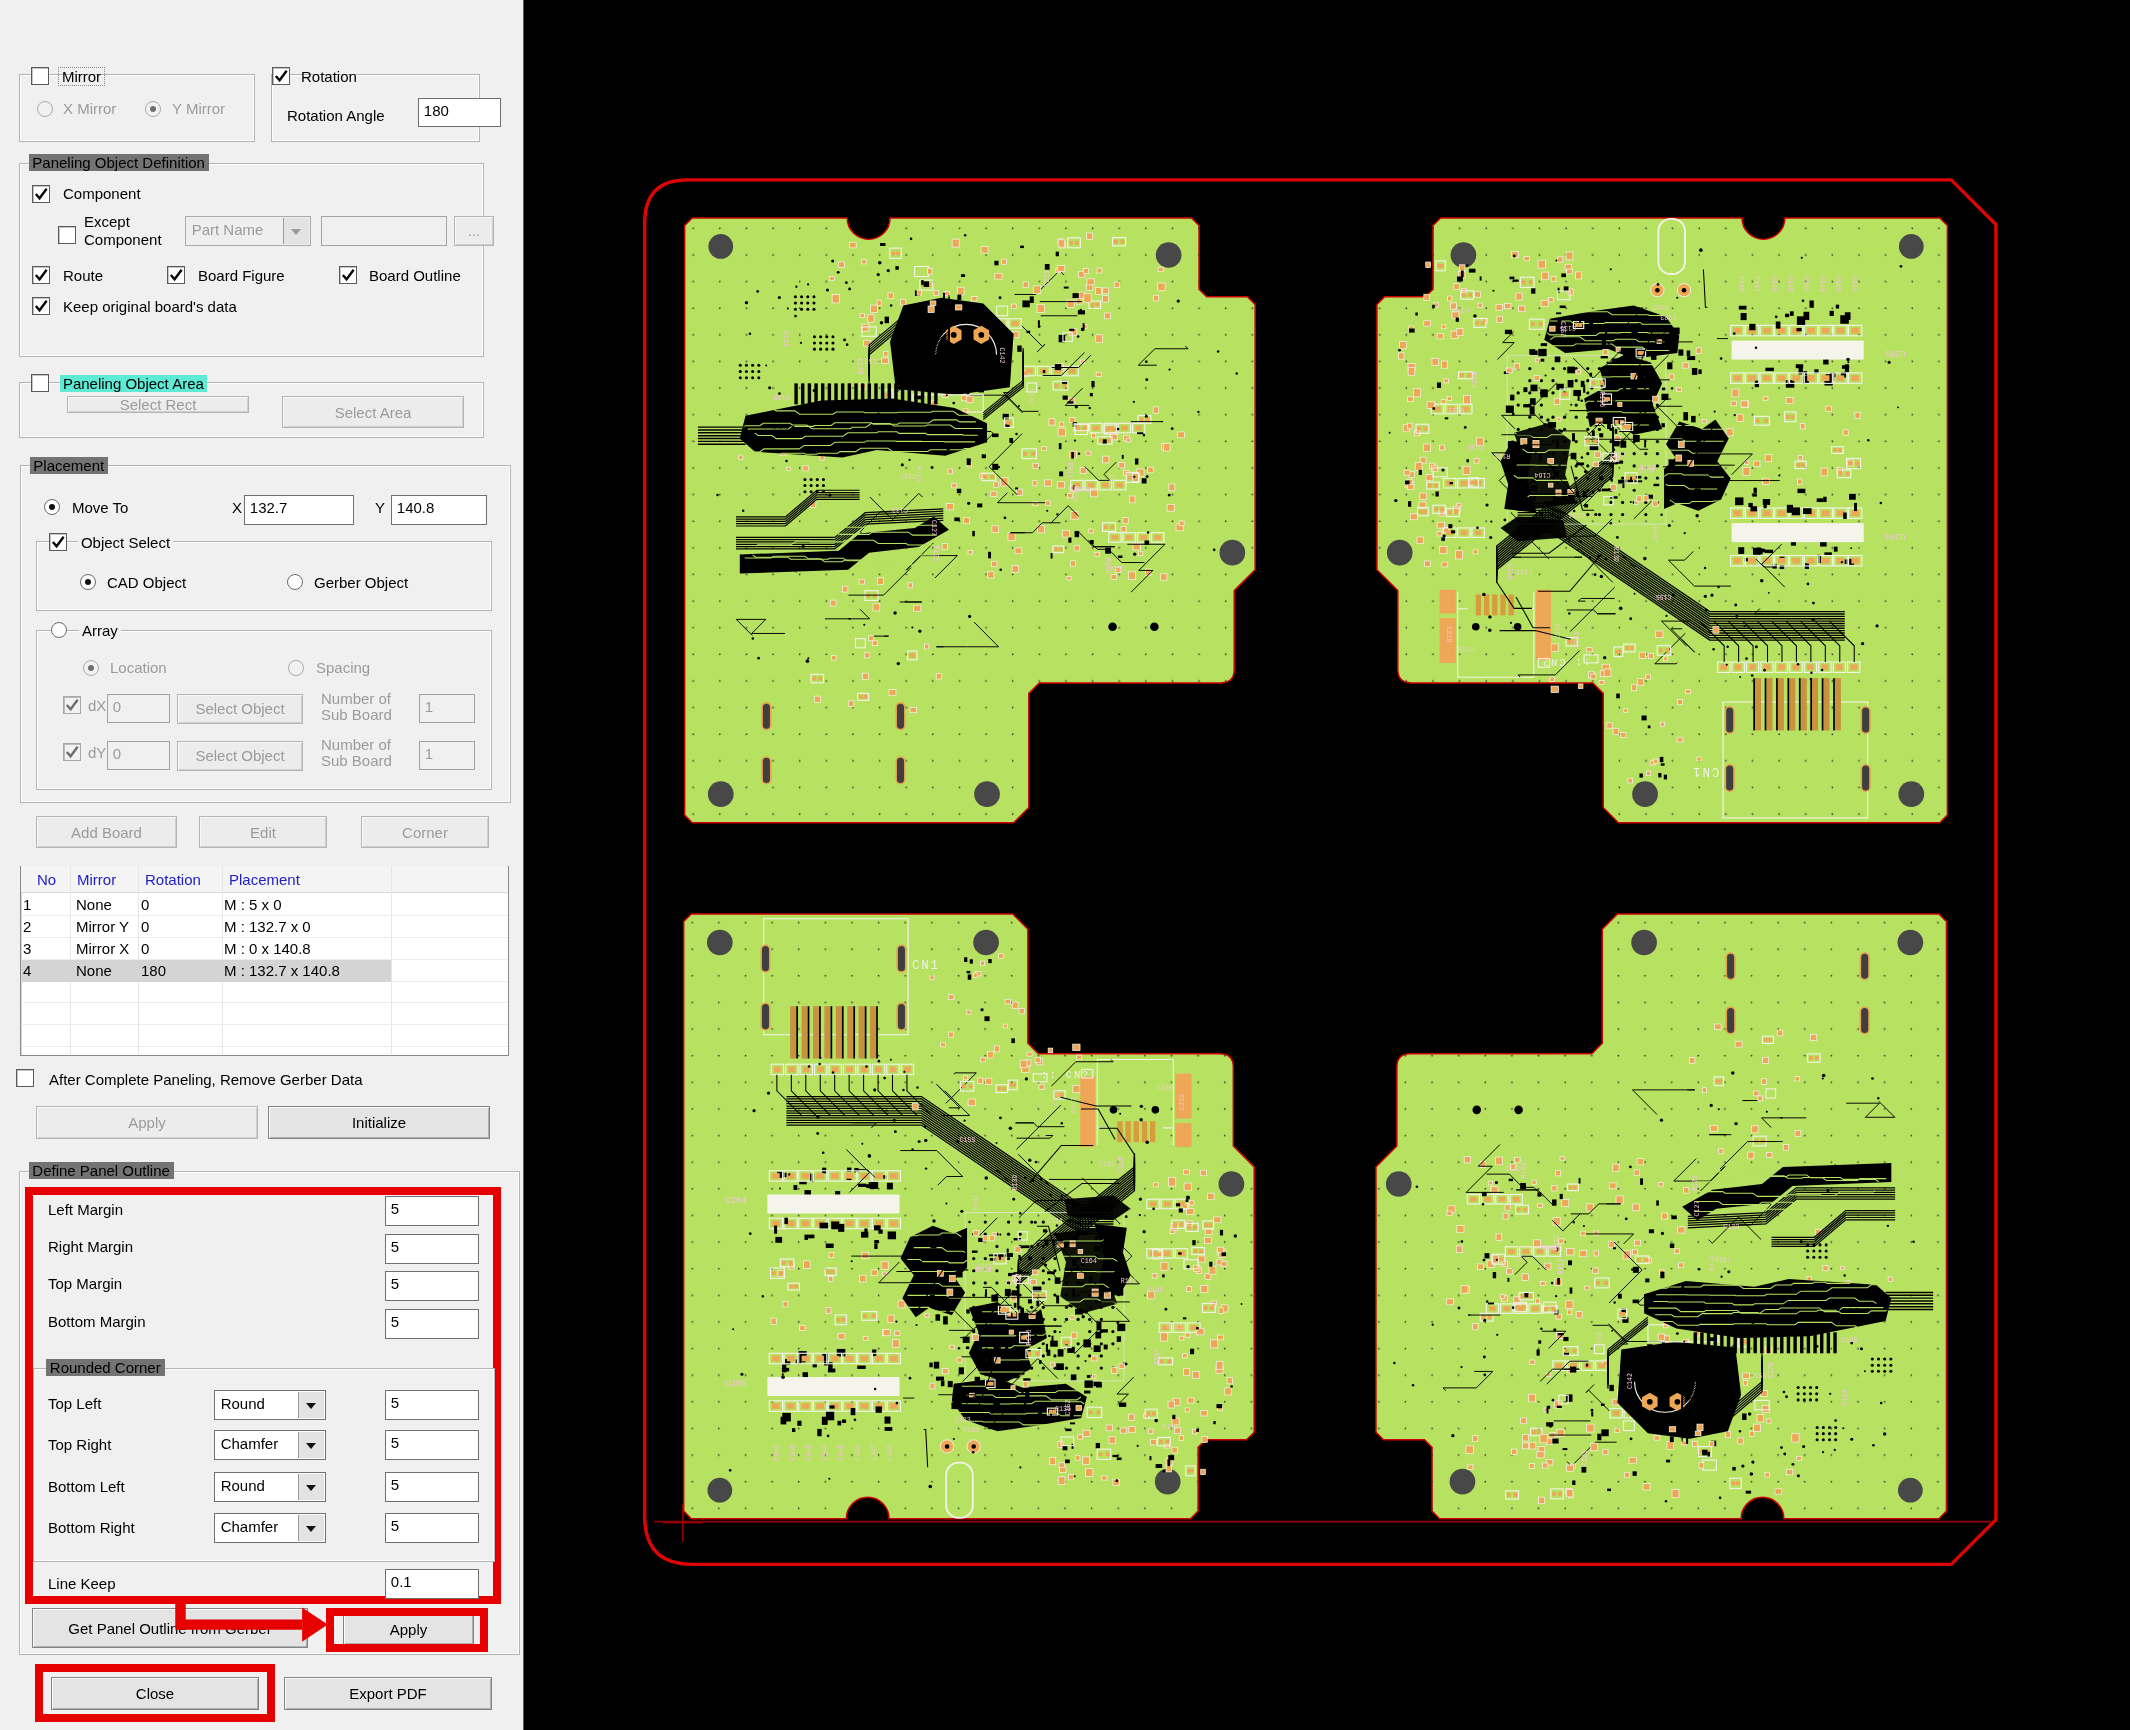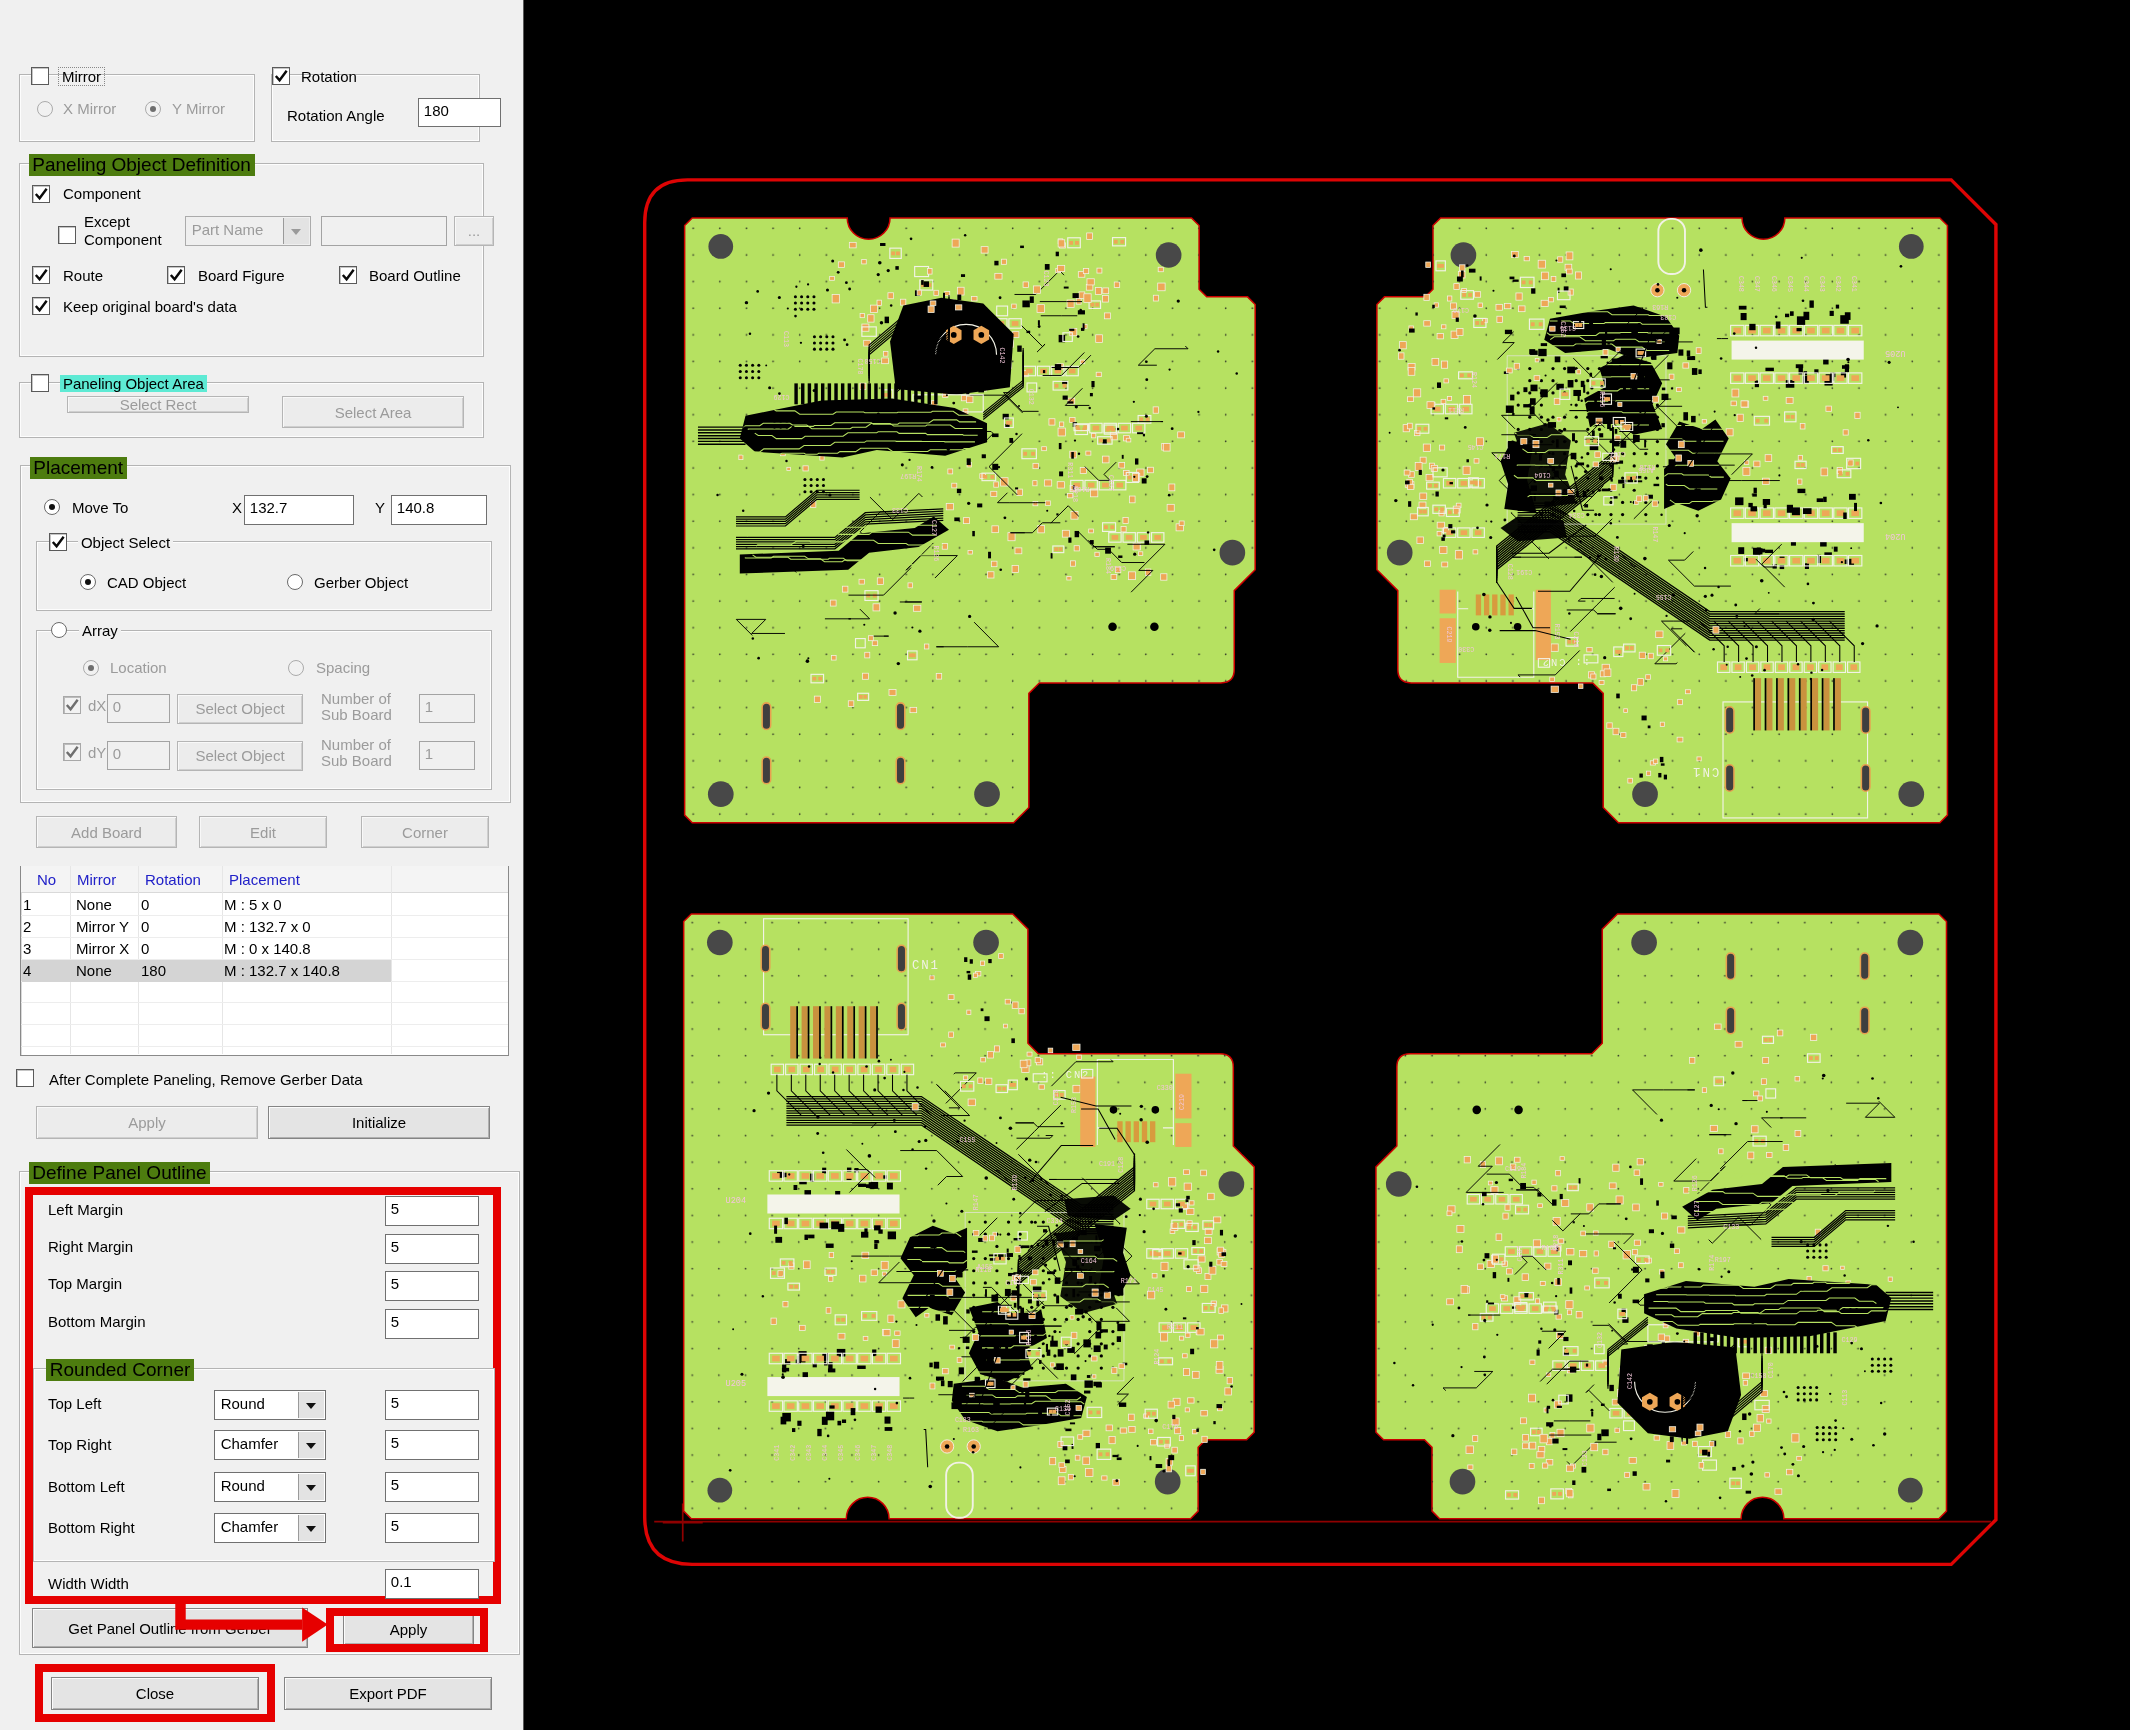--- a/index.html
+++ b/index.html
@@ -2,21 +2,21 @@
 <html style="font-size:15px"><head><meta charset="utf-8"><title>Make Board Paneling</title>
 <style>
 *{margin:0;padding:0;box-sizing:border-box}
 html,body{width:2130px;height:1730px;background:#000;overflow:hidden;
  font-family:"Liberation Sans",sans-serif;-webkit-font-smoothing:antialiased}
 #dlg{position:absolute;left:0;top:0;width:524px;height:1730px;background:#f0f0f0;
  border-right:1px solid #5a5a5a;font-size:15px;color:#000}
 #tbar{position:absolute;left:0;top:0;width:100%;height:47px;background:#fff}
 #tbar span{position:absolute;left:16px;top:13.3px;font-size:15px;color:#111}
 .gb{position:absolute;border:1px solid #b4b4b4;box-shadow:inset 0 0 0 1px #fdfdfd}
-.gt{position:absolute;background:#4d7c0f;padding:0 3.8px;font-size:19px;white-space:nowrap}
+.gt{position:absolute;background:#737373;padding:0 3.8px;font-size:15px;white-space:nowrap}
 .lb{position:absolute;font-size:15px;color:#000;white-space:nowrap}
 .lbg{position:absolute;font-size:15px;color:#9b9b9b;white-space:nowrap}
 .cb{position:absolute;width:18px;height:18px;background:#fff;border:1px solid #5a5a5a;box-shadow:inset 1px 1px 0 rgba(90,90,90,.35)}
 .cb.dis{border-color:#a8a8a8;background:#f2f2f2}
 .rb{position:absolute;width:16px;height:16px;background:#fff;border:1px solid #6a6a6a;border-radius:50%}
 .rb.dis{border-color:#ababab;background:#f1f1f1}
 .rb.sel::after{content:"";position:absolute;left:3.8px;top:3.8px;width:6.7px;height:6.7px;border-radius:50%;background:#111}
 .rb.dis.sel::after{background:#6e6e6e}
 .btn{position:absolute;background:#e4e4e4;border:1px solid #848484;
  box-shadow:inset 1px 1px 0 #fbfbfb,inset -1px -1px 0 #b0b0b0;
@@ -2041,21 +2041,21 @@
       <div class="ar"></div>
     </div>
 <div class="inp" style="left:385px;top:1472px;width:94px;height:30px">5</div>
 <span class="lb" style="left:48px;top:1519px">Bottom Right</span>
 <div class="combo" style="left:214px;top:1513px;width:112px;height:30px">
       <span>Chamfer</span>
       <div class="ar"></div>
     </div>
 <div class="inp" style="left:385px;top:1513px;width:94px;height:30px">5</div>
 
-<span class="lb" style="left:48px;top:1575px">Width Width</span>
+<span class="lb" style="left:48px;top:1575px">Line Keep</span>
 <div class="inp" style="left:385px;top:1569px;width:94px;height:29.5px">0.1</div>
 
 <div class="btn" style="left:32px;top:1608px;width:276px;height:40px">Get Panel Outline from Gerber</div>
 
 <svg width="190" height="57" style="left:171px;top:1598px" viewBox="0 0 200 60">
       <path d="M10,0 V28 H138 M10,0" stroke="#e60000" stroke-width="11" fill="none"></path>
       <path d="M138,10 L138,46 L165,28 Z" fill="#e60000"></path>
     </svg>
 
 <div class="btn" style="left:343px;top:1614px;width:131px;height:31px">Apply</div>

